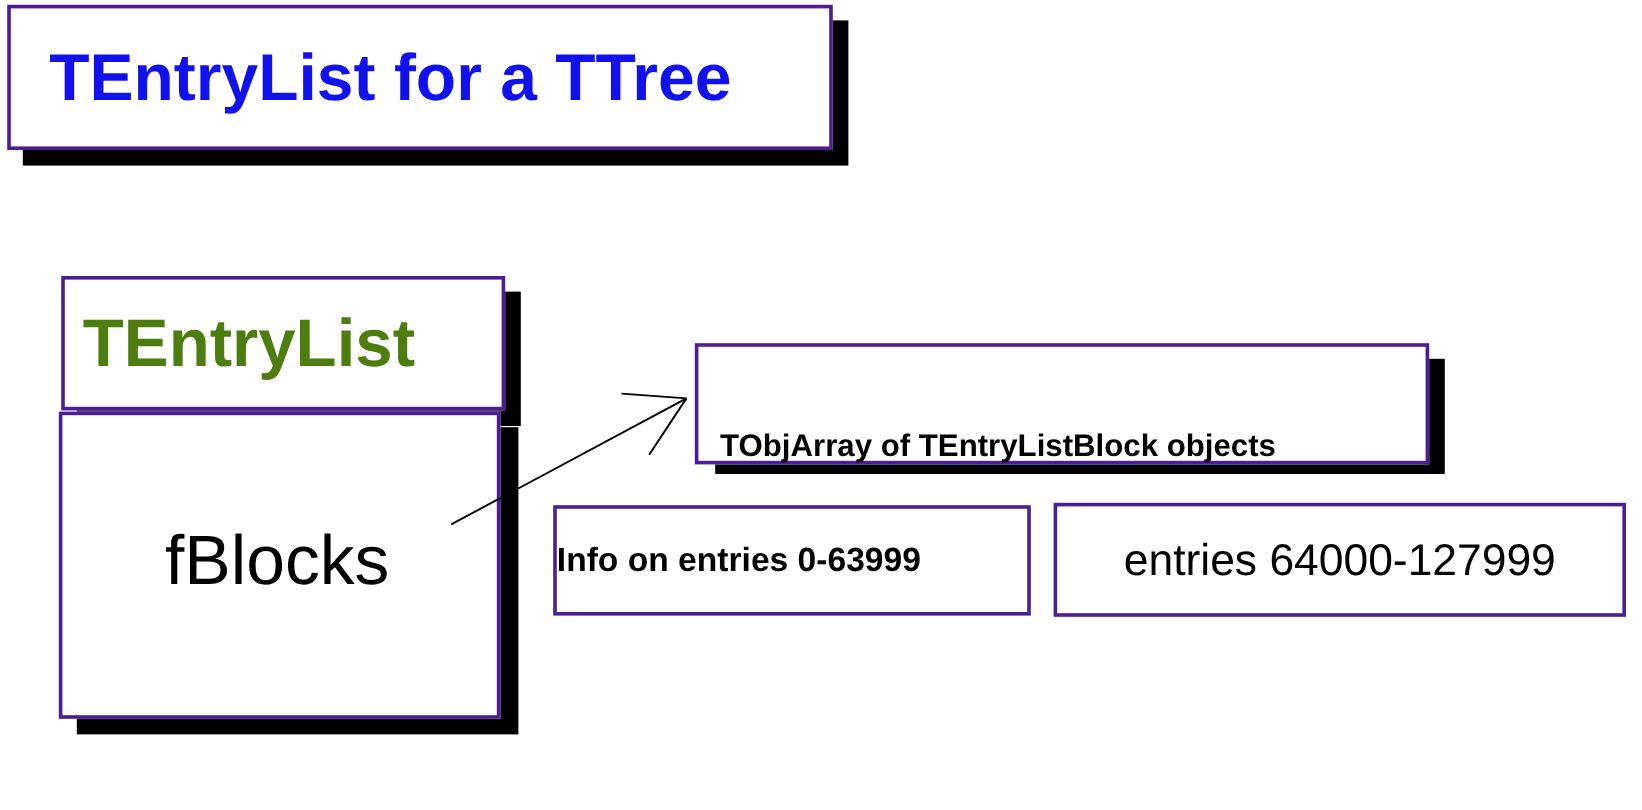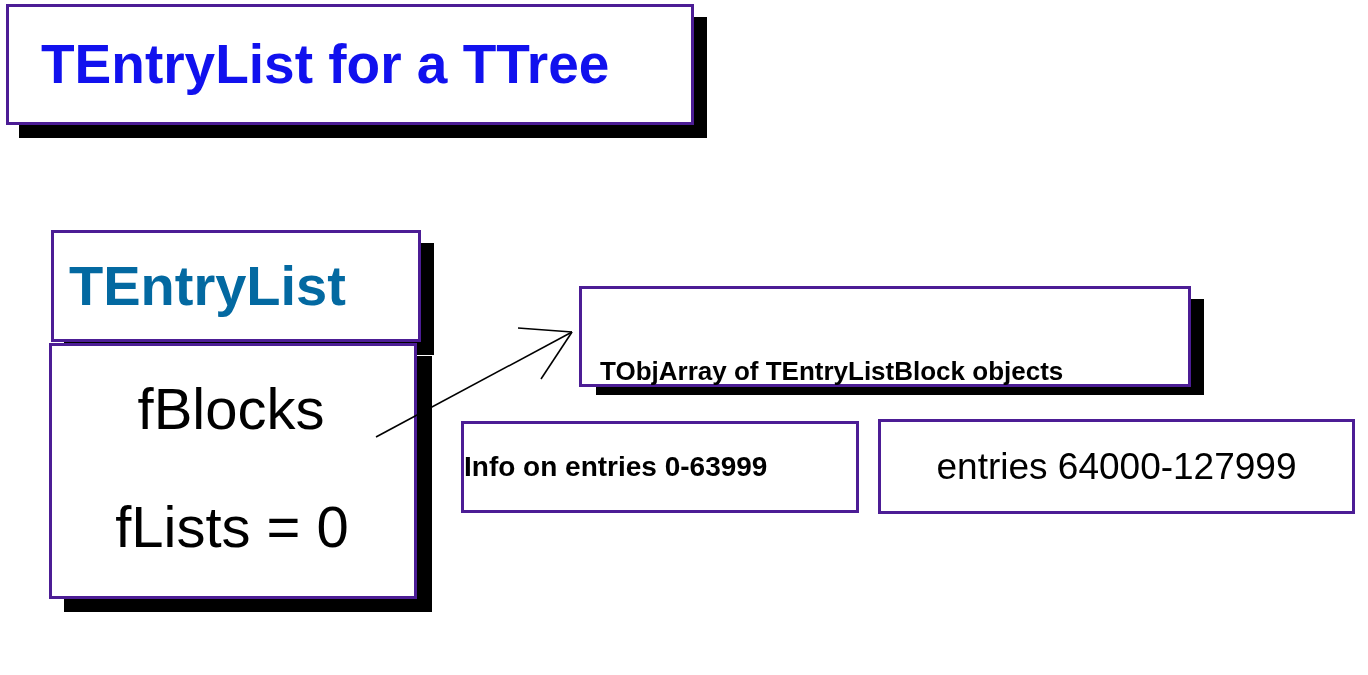--- a/index.html
+++ b/index.html
@@ -71,21 +71,21 @@
   }
   #entrylist-header-shadow {
     left: 64px;
     top: 243px;
     width: 370px;
     height: 112px;
   }
   #entrylist-header-text {
     font-size: 56px;
     font-weight: bold;
-    color: #0369a1;
+    color: #4d7c0f;
     line-height: 1;
     white-space: nowrap;
   }
 
   #entrylist-body-box {
     left: 49px;
     top: 343px;
     width: 368px;
     height: 256px;
     flex-direction: column;
@@ -186,21 +186,20 @@
 
   <div class="shadow" id="entrylist-header-shadow"></div>
   <div class="shadow" id="entrylist-body-shadow"></div>
 
   <div class="box" id="entrylist-header-box">
     <span id="entrylist-header-text">TEntryList</span>
   </div>
 
   <div class="box" id="entrylist-body-box">
     <div class="field-text" id="field-fblocks">fBlocks</div>
-    <div class="field-text" id="field-flists">fLists = 0</div>
   </div>
 
   <div class="shadow" id="tobjarray-shadow"></div>
   <div class="box" id="tobjarray-box">
     <span id="tobjarray-text">TObjArray of TEntryListBlock objects</span>
   </div>
 
   <div class="box" id="block-a-box">
     <span id="block-a-text">Info on entries 0-63999</span>
   </div>

